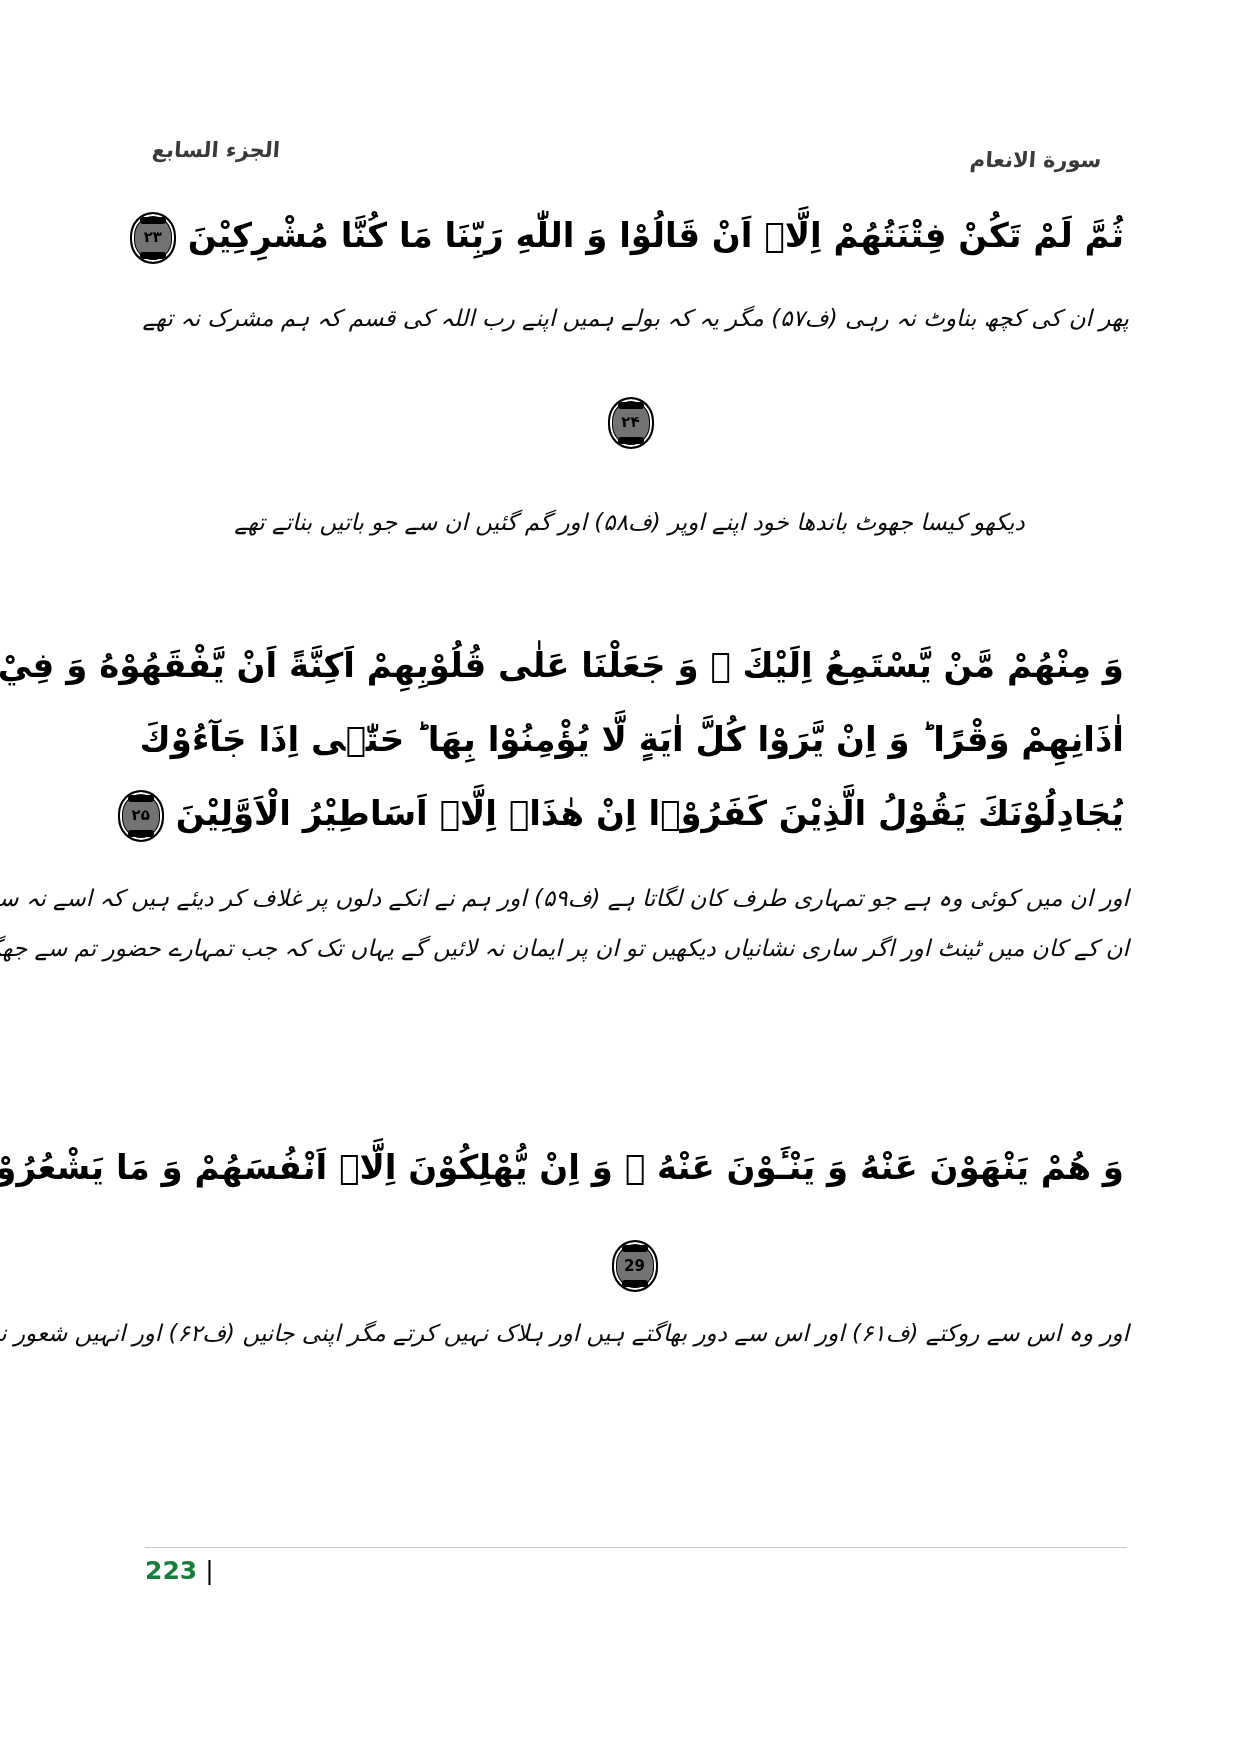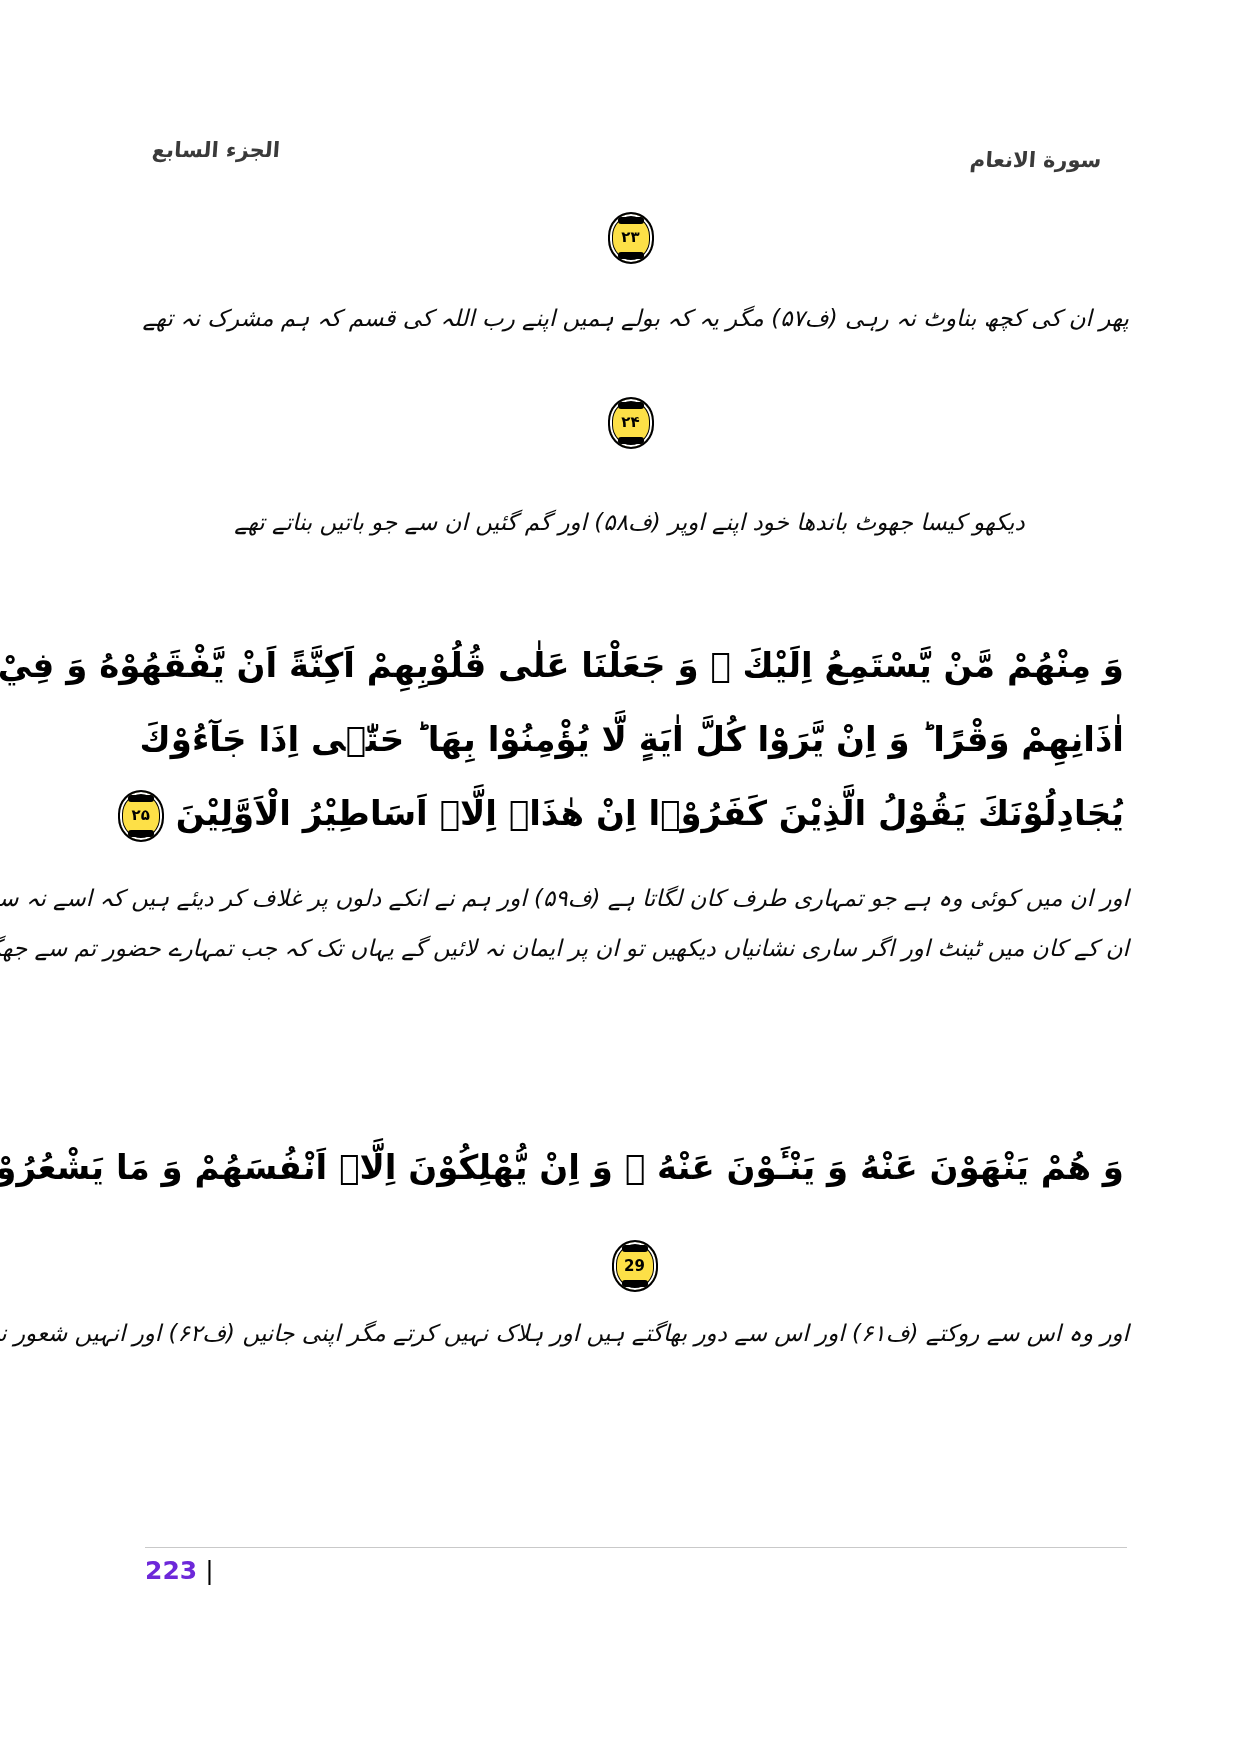--- a/index.html
+++ b/index.html
@@ -50,21 +50,21 @@
     justify-content: space-between;
     box-sizing: border-box;
     width: 46px;
     height: 52px;
     padding: 3px 0;
     margin: 0 12px 0 4px;
     border: 2px solid #000;
     border-radius: 50% / 46%;
     box-shadow: inset 0 0 0 2px #fff, inset 0 0 0 3px #000;
     vertical-align: middle;
-    background: #fde047;
+    background: #737373;
   }
   .med-bar {
     width: 26px;
     height: 7px;
     background: #000;
     border-radius: 3px;
   }
   .med-num {
     font-size: 15px;
     font-weight: bold;
@@ -102,33 +102,33 @@
     border-top: 1px solid #c9c9c9;
   }
   .footer {
     position: absolute;
     left: 145px;
     top: 1556px;
     direction: ltr;
     font-size: 25px;
     font-weight: bold;
   }
-  .footer .pagenum { color: #6d28d9; }
+  .footer .pagenum { color: #15803d; }
   .footer .divider { color: #000000; margin-left: 8px; font-weight: normal; }
 </style>
 </head>
 <body>
 
 <div class="page">
 
   <div class="hdr juz">الجزء السابع</div>
   <div class="hdr surah">سورة الانعام</div>
 
   <div class="verse" style="top:198px;">
-    <span class="vline"><span class="medallion">
+    <span class="vline"><span>ثُمَّ لَمْ تَكُنْ فِتْنَتُهُمْ اِلَّاۤ اَنْ قَالُوْا وَ اللّٰهِ رَبِّنَا مَا كُنَّا مُشْرِكِيْنَ</span><span class="medallion">
           <span class="med-bar"></span>
           <span class="med-num">۲۳</span>
           <span class="med-bar"></span>
         </span></span>
   </div>
 
   <div class="trans" style="top:293px;margin-left:16px;">
     <span class="tline">پھر ان کی کچھ بناوٹ نہ رہی (ف۵۷) مگر یہ کہ بولے ہمیں اپنے رب اللہ کی قسم کہ ہم مشرک نہ تھے</span>
   </div>
 

